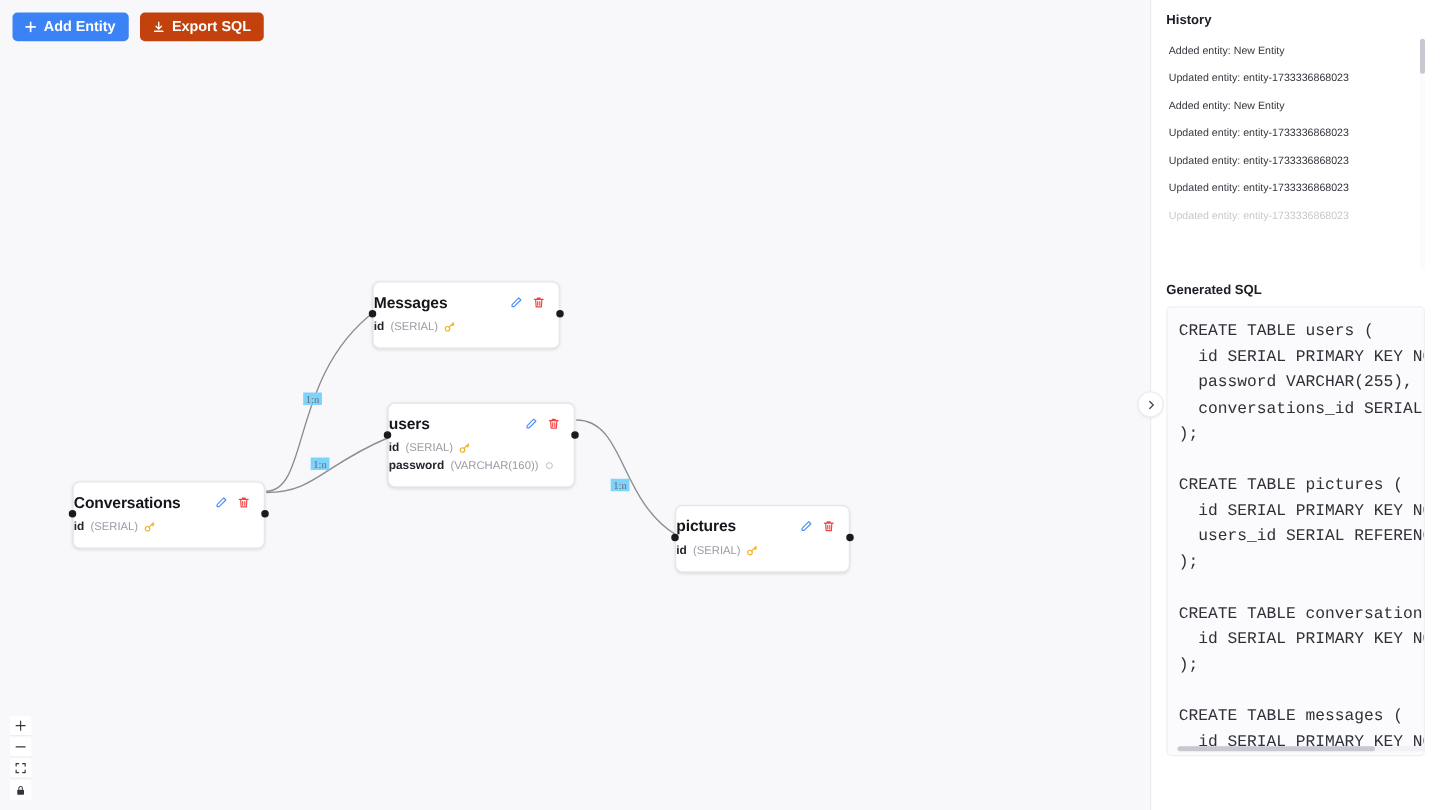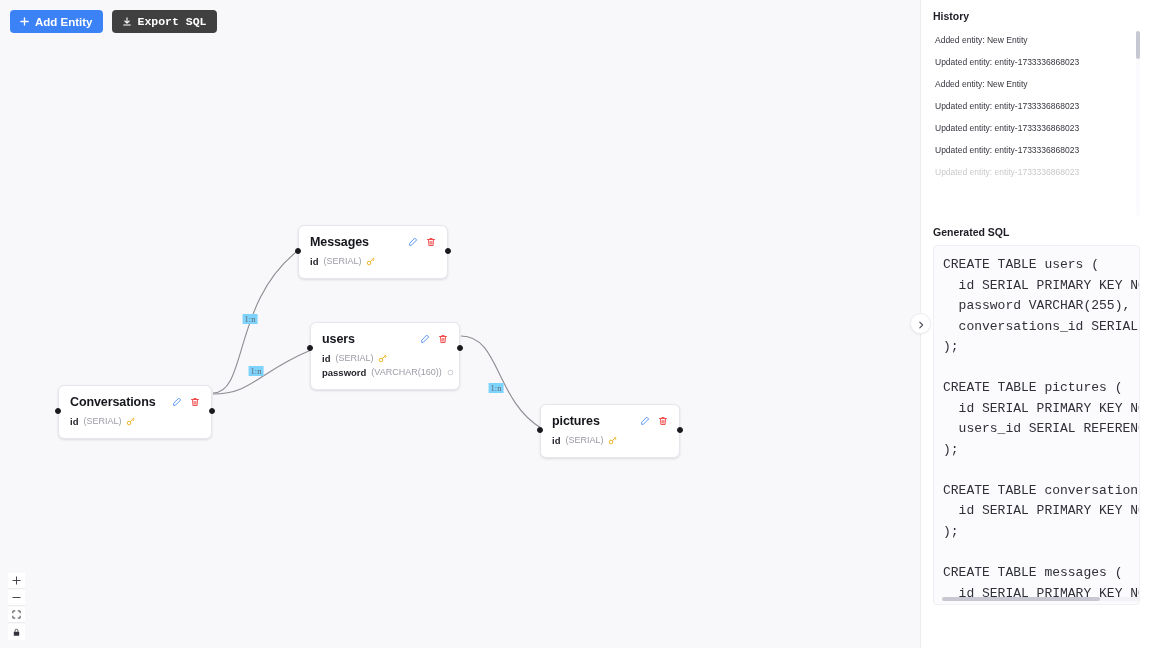--- a/index.html
+++ b/index.html
@@ -26,21 +26,21 @@
   }
   .tb-btn {
     display: inline-flex; align-items: center; gap: 6px;
     height: 23px; padding: 0 10px;
     border: none; border-radius: 4px;
     font-size: 11.5px; font-weight: 700; color: #fff;
     font-family: "Liberation Sans", sans-serif;
     cursor: pointer; white-space: nowrap;
   }
   .tb-add { background: #3b82f6; }
-  .tb-exp { background: #404040; font-family: Liberation Mono, monospace; }
+  .tb-exp { background: #c2410c; }
   .tb-btn svg { display: block; }
 
   
   #edges { position: absolute; left: 0; top: 0; width: 920px; height: 648px; z-index: 5; }
   .edge-path { fill: none; stroke: #8b8b93; stroke-width: 1.1px; }
   .edge-label {
     position: absolute; z-index: 6;
     font-size: 8.5px; color: #6b6b74;
     background: #7dd3fc;
     padding: 0 2px;
@@ -49,21 +49,21 @@
     font-family: Liberation Serif, serif;
   }
 
   
   .node {
     position: absolute; z-index: 10;
     background: #ffffff;
     border: 1px solid #e6e6ec;
     border-radius: 6px;
     box-shadow: 0 1px 3px rgba(16,24,40,.07), 0 1px 2px rgba(16,24,40,.05);
-    padding: 9px 11px 10px 11px;
+    padding: 9px 11px 10px 0;
   }
   .node-head {
     display: flex; align-items: center; justify-content: space-between;
     margin-bottom: 5px;
   }
   .node-title {
     font-size: 12.5px; font-weight: 700; color: #15161c;
     letter-spacing: -.1px;
   }
   .node-acts { display: flex; align-items: center; gap: 8px; }

